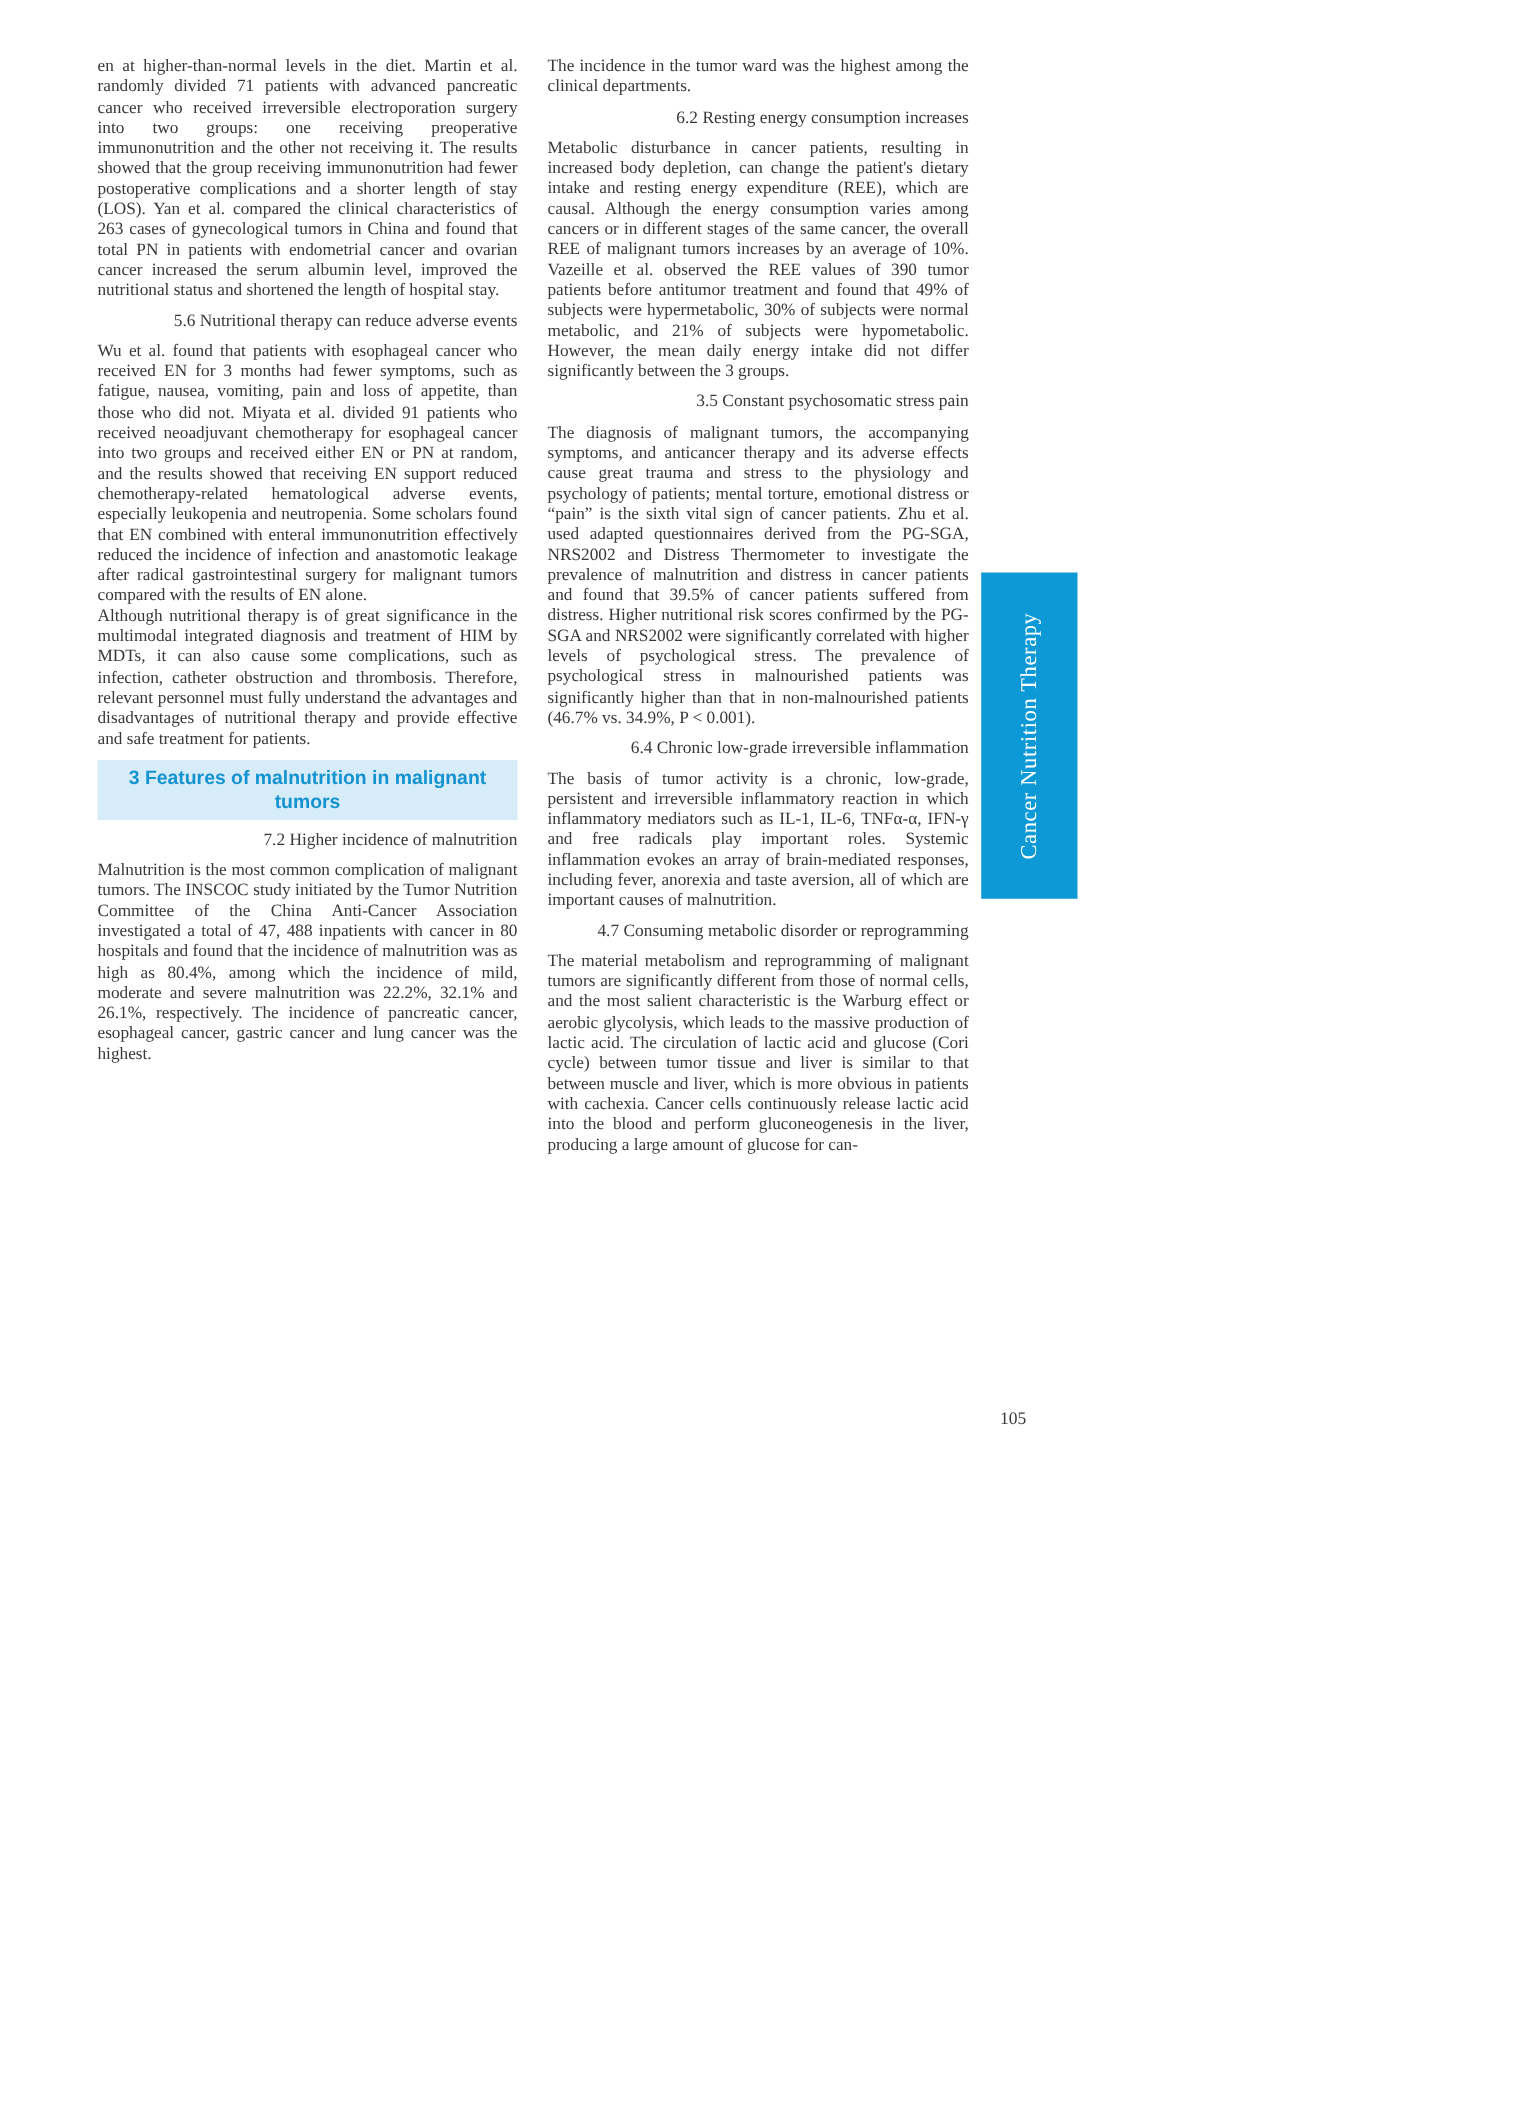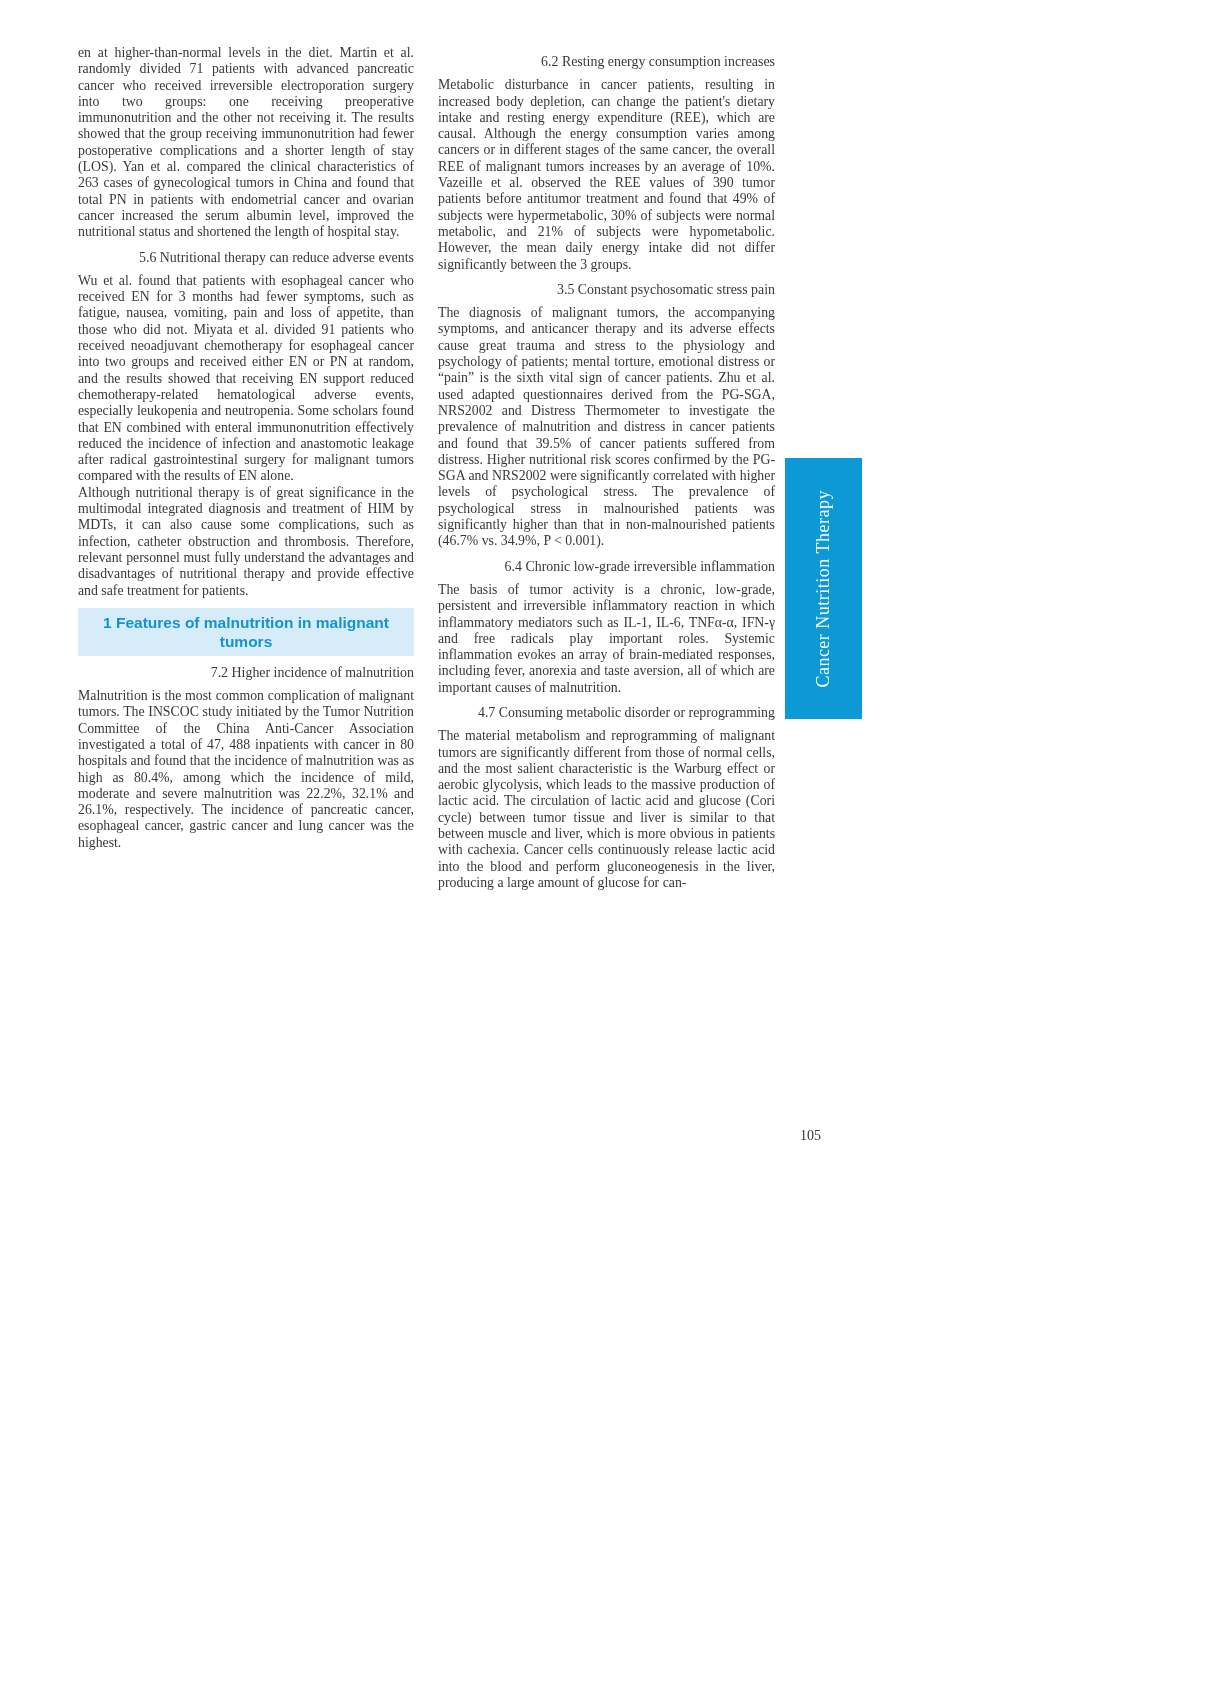--- a/index.html
+++ b/index.html
@@ -77,26 +77,27 @@
 </head>
 <body>
 
 <div class="sheet">
 
   <div class="col col-left">
     <p class="para">en at higher-than-normal levels in the diet. Martin et al. randomly divided 71 patients with advanced pancreatic cancer who received irreversible electroporation surgery into two groups: one receiving preoperative immunonutrition and the other not receiving it. The results showed that the group receiving immunonutrition had fewer postoperative complications and a shorter length of stay (LOS). Yan et al. compared the clinical characteristics of 263 cases of gynecological tumors in China and found that total PN in patients with endometrial cancer and ovarian cancer increased the serum albumin level, improved the nutritional status and shortened the length of hospital stay.</p>
     <p class="subhead">5.6 Nutritional therapy can reduce adverse events</p>
     <p class="para">Wu et al. found that patients with esophageal cancer who received EN for 3 months had fewer symptoms, such as fatigue, nausea, vomiting, pain and loss of appetite, than those who did not. Miyata et al. divided 91 patients who received neoadjuvant chemotherapy for esophageal cancer into two groups and received either EN or PN at random, and the results showed that receiving EN support reduced chemotherapy-related hematological adverse events, especially leukopenia and neutropenia. Some scholars found that EN combined with enteral immunonutrition effectively reduced the incidence of infection and anastomotic leakage after radical gastrointestinal surgery for malignant tumors compared with the results of EN alone.</p>
     <p class="para">Although nutritional therapy is of great significance in the multimodal integrated diagnosis and treatment of HIM by MDTs, it can also cause some complications, such as infection, catheter obstruction and thrombosis. Therefore, relevant personnel must fully understand the advantages and disadvantages of nutritional therapy and provide effective and safe treatment for patients.</p>
-    <div class="banner">1 Features of malnutrition in malignant tumors</div>
+    <div class="banner">3 Features of malnutrition in malignant tumors</div>
     <p class="subhead">7.2 Higher incidence of malnutrition</p>
     <p class="para">Malnutrition is the most common complication of malignant tumors. The INSCOC study initiated by the Tumor Nutrition Committee of the China Anti-Cancer Association investigated a total of 47, 488 inpatients with cancer in 80 hospitals and found that the incidence of malnutrition was as high as 80.4%, among which the incidence of mild, moderate and severe malnutrition was 22.2%, 32.1% and 26.1%, respectively. The incidence of pancreatic cancer, esophageal cancer, gastric cancer and lung cancer was the highest.</p>
   </div>
 
   <div class="col col-right">
+    <p class="para">The incidence in the tumor ward was the highest among the clinical departments.</p>
     <p class="subhead">6.2 Resting energy consumption increases</p>
     <p class="para">Metabolic disturbance in cancer patients, resulting in increased body depletion, can change the patient's dietary intake and resting energy expenditure (REE), which are causal. Although the energy consumption varies among cancers or in different stages of the same cancer, the overall REE of malignant tumors increases by an average of 10%. Vazeille et al. observed the REE values of 390 tumor patients before antitumor treatment and found that 49% of subjects were hypermetabolic, 30% of subjects were normal metabolic, and 21% of subjects were hypometabolic. However, the mean daily energy intake did not differ significantly between the 3 groups.</p>
     <p class="subhead">3.5 Constant psychosomatic stress pain</p>
     <p class="para">The diagnosis of malignant tumors, the accompanying symptoms, and anticancer therapy and its adverse effects cause great trauma and stress to the physiology and psychology of patients; mental torture, emotional distress or “pain” is the sixth vital sign of cancer patients. Zhu et al. used adapted questionnaires derived from the PG-SGA, NRS2002 and Distress Thermometer to investigate the prevalence of malnutrition and distress in cancer patients and found that 39.5% of cancer patients suffered from distress. Higher nutritional risk scores confirmed by the PG-SGA and NRS2002 were significantly correlated with higher levels of psychological stress. The prevalence of psychological stress in malnourished patients was significantly higher than that in non-malnourished patients (46.7% vs. 34.9%, P &lt; 0.001).</p>
     <p class="subhead">6.4 Chronic low-grade irreversible inflammation</p>
     <p class="para">The basis of tumor activity is a chronic, low-grade, persistent and irreversible inflammatory reaction in which inflammatory mediators such as IL-1, IL-6, TNFα-α, IFN-γ and free radicals play important roles. Systemic inflammation evokes an array of brain-mediated responses, including fever, anorexia and taste aversion, all of which are important causes of malnutrition.</p>
     <p class="subhead">4.7 Consuming metabolic disorder or reprogramming</p>
     <p class="para">The material metabolism and reprogramming of malignant tumors are significantly different from those of normal cells, and the most salient characteristic is the Warburg effect or aerobic glycolysis, which leads to the massive production of lactic acid. The circulation of lactic acid and glucose (Cori cycle) between tumor tissue and liver is similar to that between muscle and liver, which is more obvious in patients with cachexia. Cancer cells continuously release lactic acid into the blood and perform gluconeogenesis in the liver, producing a large amount of glucose for can-</p>
   </div>
 

